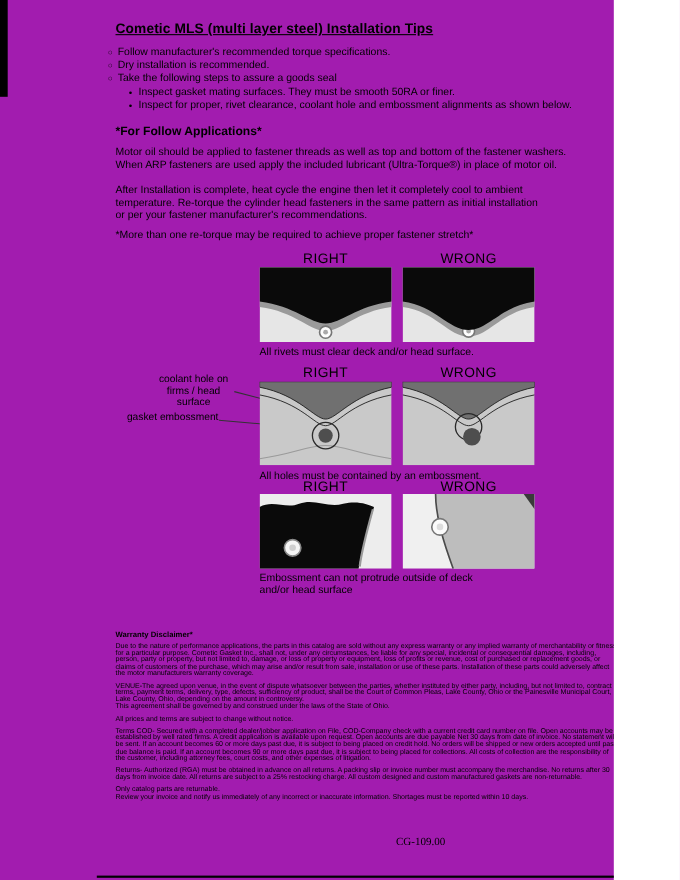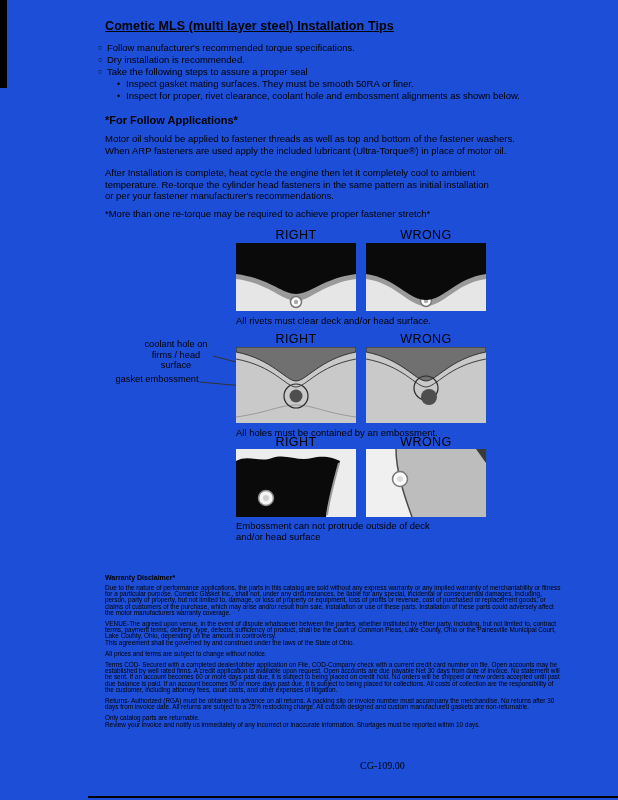--- a/index.html
+++ b/index.html
@@ -1,17 +1,17 @@
 <!DOCTYPE html>
 <html><head>
 <meta charset="utf-8">
 <style>
   html,body { margin:0; padding:0; background:#fff; }
   .page {
-    position:relative; width:618px; height:800px; background:#1d4ed8;
+    position:relative; width:558px; height:800px; background:#a21caf;
     font-family:"Liberation Sans", sans-serif; color:#000; overflow:hidden;
   }
   .corner-strip { position:absolute; left:0; top:0; width:7px; height:88px; background:#000; }
   .bottom-line { position:absolute; left:88px; top:796px; width:530px; height:2px; background:#000; }
 
   .title {
     position:absolute; left:105px; top:19px; margin:0;
     font-size:12.5px; font-weight:bold; text-decoration:underline; letter-spacing:0.1px;
   }
 
@@ -77,21 +77,21 @@
     <div class="bullet-row">
       <span class="marker">○</span>
       <span>Follow manufacturer's recommended torque specifications.</span>
     </div>
     <div class="bullet-row">
       <span class="marker">○</span>
       <span>Dry installation is recommended.</span>
     </div>
     <div class="bullet-row">
       <span class="marker">○</span>
-      <span>Take the following steps to assure a proper seal</span>
+      <span>Take the following steps to assure a goods seal</span>
     </div>
     <div class="sub">
       <div class="bullet-row">
         <span class="marker">•</span>
         <span>Inspect gasket mating surfaces.  They must be smooth 50RA or finer.</span>
       </div>
       <div class="bullet-row">
         <span class="marker">•</span>
         <span>Inspect for proper, rivet clearance, coolant hole and embossment alignments as shown below.</span>
       </div>

